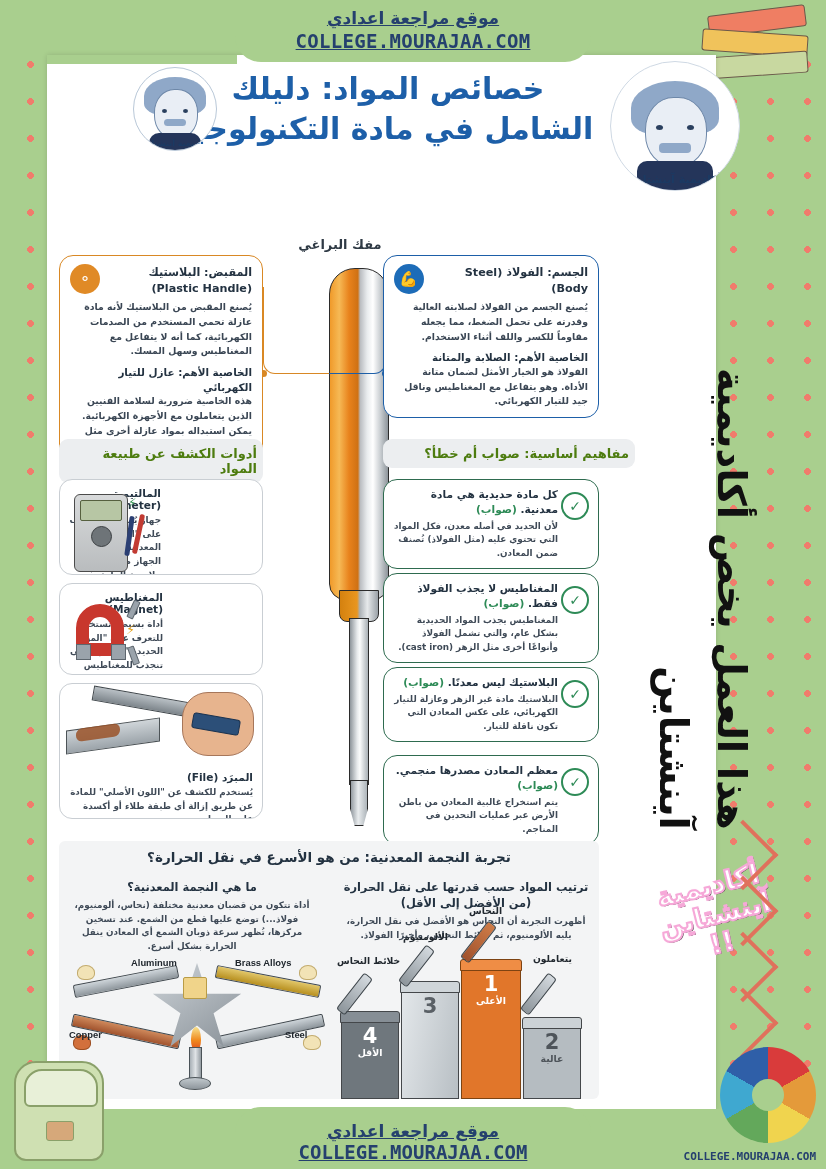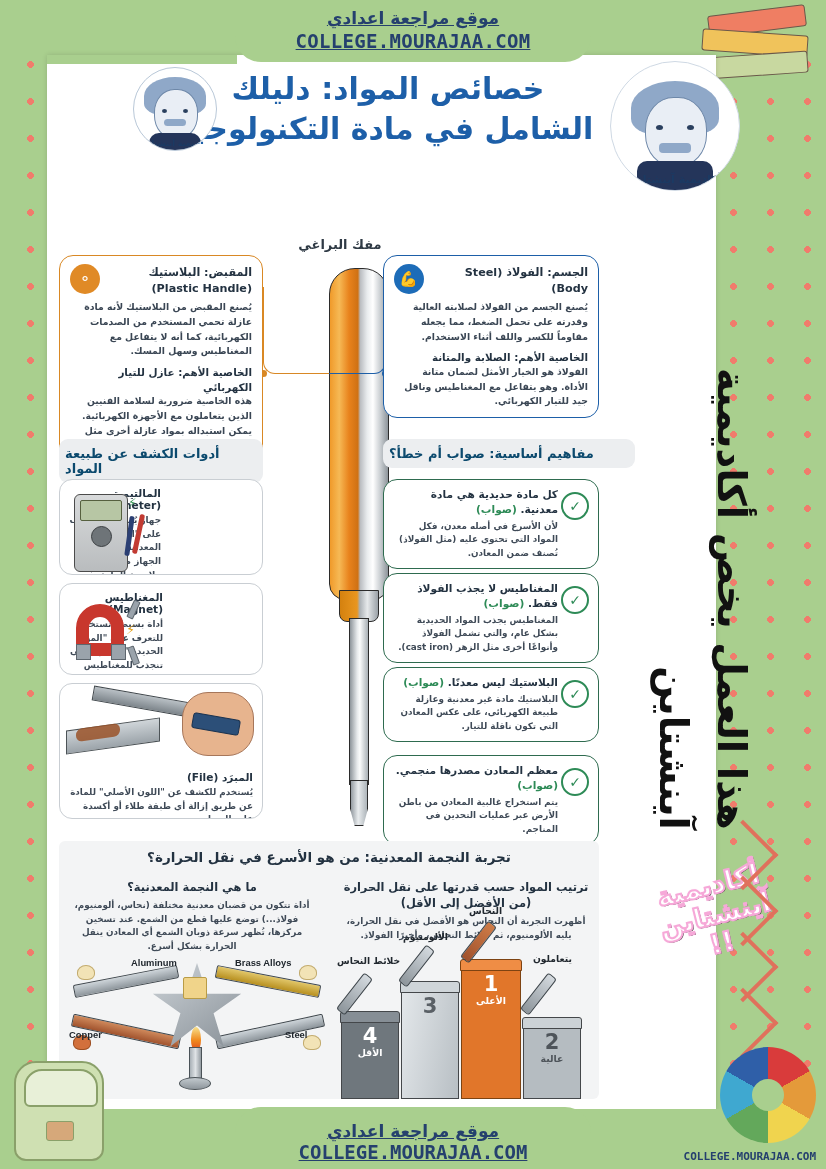--- a/index.html
+++ b/index.html
@@ -97,22 +97,22 @@
   .conn{position:absolute;border-color:#d98824;border-style:solid;}
   #conn-l{left:216px;top:232px;width:68px;height:86px;border-width:0 0 1.6px 1.6px;
     border-radius:0 0 0 12px;border-color:#d98824;}
   #conn-r{left:282px;top:232px;width:56px;height:86px;border-width:0 1.6px 1.6px 0;
     border-radius:0 0 12px 0;border-color:#1d5fa8;}
   .conn-dot{position:absolute;width:7px;height:7px;border-radius:50%;}
   #dot-l{left:213px;top:315px;background:#d98824;}
   #dot-r{left:335px;top:315px;background:#1d5fa8;}
   
   .sec-head{
-    position:absolute;background:#eceef0;border-radius:9px;text-align:left;
-    font-size:13px;font-weight:bold;color:#0c4a6e;padding:7px 6px;box-sizing:border-box;
+    position:absolute;background:#eceef0;border-radius:9px;text-align:right;
+    font-size:13px;font-weight:bold;color:#4d7c0f;padding:7px 6px;box-sizing:border-box;
   }
   #sec-tools{left:12px;top:384px;width:204px;}
   #sec-concepts{left:336px;top:384px;width:252px;}
   
   .tool-card{
     position:absolute;left:12px;width:204px;border:1.5px solid #c9ced3;border-radius:13px;
     background:#fff;box-sizing:border-box;padding:7px 9px;overflow:hidden;
   }
   .tool-head{font-size:10.6px;font-weight:bold;color:#233241;margin-bottom:3px;}
   .tool-body{font-size:8.8px;font-weight:bold;color:#3f4a57;line-height:1.55;}
@@ -403,39 +403,39 @@
         <div class="tool-body">يُستخدم للكشف عن "اللون الأصلي" للمادة عن طريق إزالة أي طبقة طلاء أو أكسدة على السطح.</div>
       </div>
     </div>
 
     <div class="tf-card" style="top:424px;">
       <div class="tf-check">✓</div>
       <div class="tf-q">
         <span>كل مادة حديدية هي مادة معدنية.</span>
         <span class="tf-verdict">(صواب)</span>
       </div>
-      <div class="tf-why">لأن الأسرع في أصله معدن، فكل المواد التي تحتوي عليه (مثل الفولاذ) تُصنف ضمن المعادن.</div>
+      <div class="tf-why">لأن الحديد في أصله معدن، فكل المواد التي تحتوي عليه (مثل الفولاذ) تُصنف ضمن المعادن.</div>
     </div>
 
     <div class="tf-card" style="top:518px;">
       <div class="tf-check">✓</div>
       <div class="tf-q">
         <span>المغناطيس لا يجذب الفولاذ فقط.</span>
         <span class="tf-verdict">(صواب)</span>
       </div>
       <div class="tf-why">المغناطيس يجذب المواد الحديدية بشكل عام، والتي تشمل الفولاذ وأنواعًا أخرى مثل الزهر (cast iron).</div>
     </div>
 
     <div class="tf-card" style="top:612px;">
       <div class="tf-check">✓</div>
       <div class="tf-q">
         <span>البلاستيك ليس معدنًا.</span>
         <span class="tf-verdict">(صواب)</span>
       </div>
-      <div class="tf-why">البلاستيك مادة غير معدنية وعازلة طبيعة الكهربائي، على عكس المعادن التي تكون ناقلة للتيار.</div>
+      <div class="tf-why">البلاستيك مادة غير الزهر وعازلة للتيار الكهربائي، على عكس المعادن التي تكون ناقلة للتيار.</div>
     </div>
 
     <div class="tf-card" style="top:700px;">
       <div class="tf-check">✓</div>
       <div class="tf-q">
         <span>معظم المعادن مصدرها منجمي.</span>
         <span class="tf-verdict">(صواب)</span>
       </div>
       <div class="tf-why">يتم استخراج غالبية المعادن من باطن الأرض عبر عمليات التحدين في المناجم.</div>
     </div>

